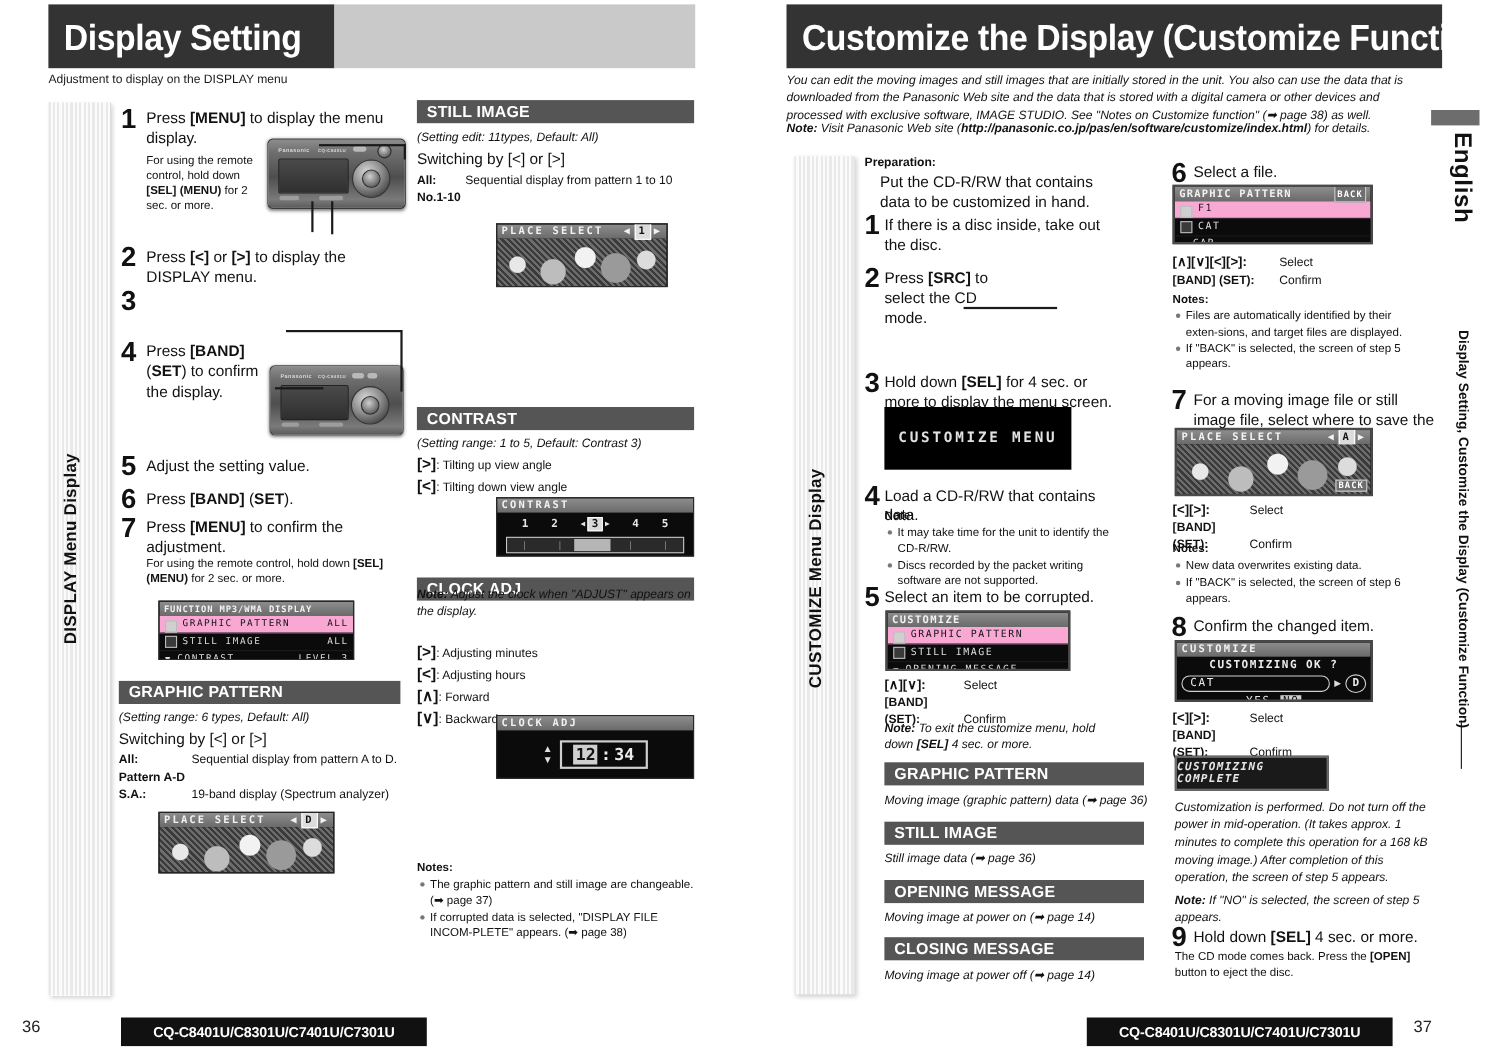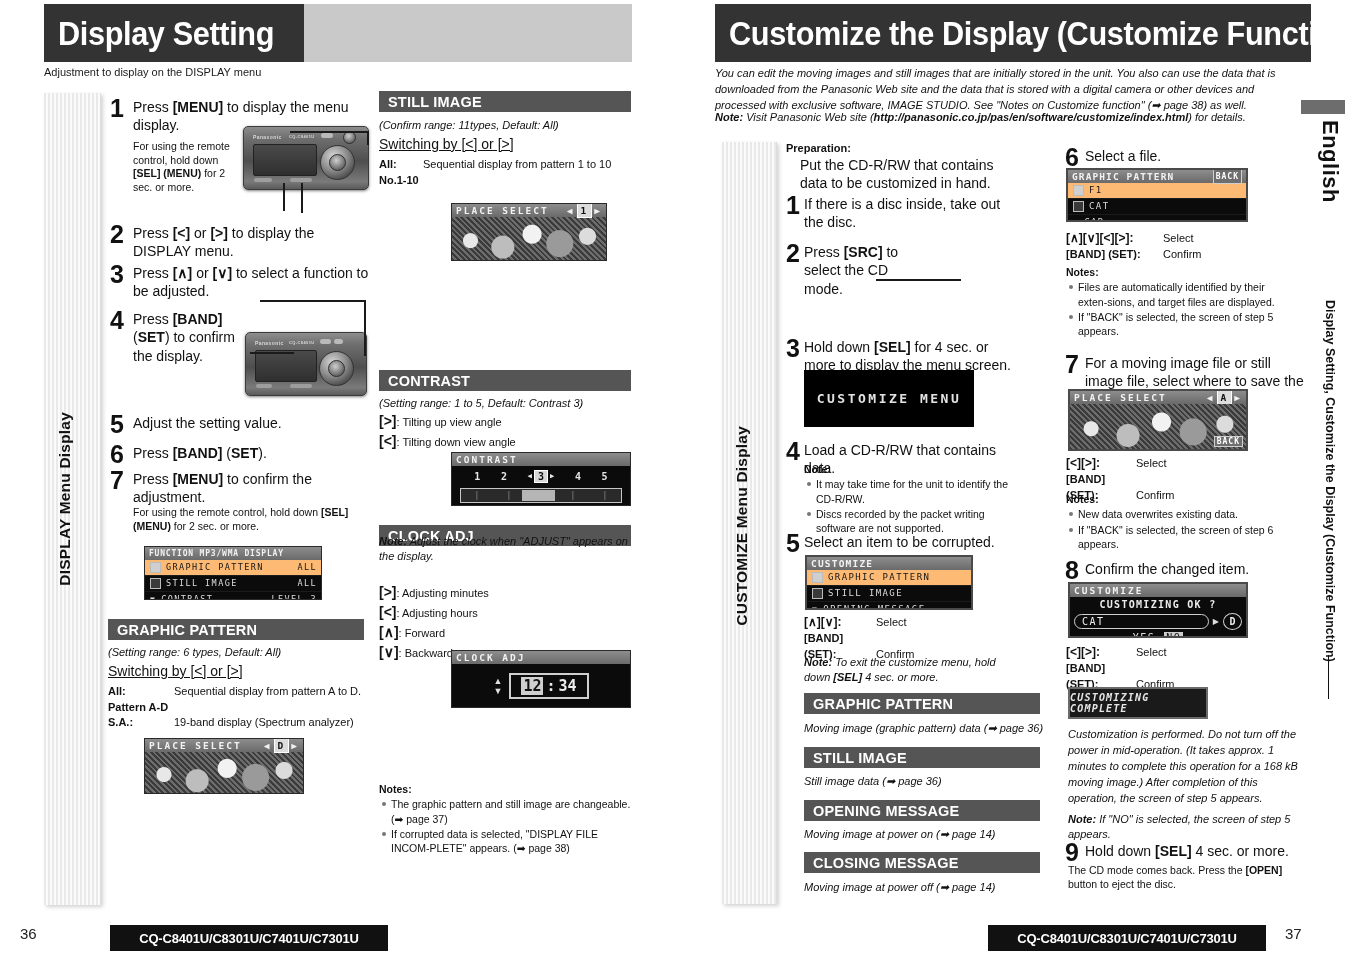--- a/index.html
+++ b/index.html
@@ -48,21 +48,21 @@
 
   
   .secbar{
     position:absolute;background:#555555;color:#fff;height:21px;
     display:flex;align-items:center;padding-left:9px;box-sizing:border-box;
   }
   .secbar span{font-size:14.5px;font-weight:bold;letter-spacing:.2px;}
 
   .body-txt{position:absolute;font-size:11px;line-height:1.34;color:#111;font-style:italic;}
   .body-txt b{font-weight:bold;}
-  .sw-txt{position:absolute;font-size:14px;color:#111;text-decoration:underline;}
+  .sw-txt{position:absolute;font-size:14px;color:#111;}
 
   .kv{position:absolute;font-size:11px;line-height:1.42;}
   .kv b{font-weight:bold;}
   .kv .k{display:inline-block;}
 
   .notes{position:absolute;font-size:10.5px;line-height:1.36;color:#111;}
   .notes .hdr{font-weight:bold;}
   .notes ul{margin:1px 0 0 0;padding-left:12px;list-style:none;}
   .notes li{position:relative;margin-bottom:1px;}
   .notes li:before{
@@ -80,21 +80,21 @@
     color:#f2f2f2;font-size:9.5px;font-weight:bold;letter-spacing:2px;
     height:13px;line-height:13px;padding:0 4px;display:flex;
     justify-content:space-between;align-items:center;
     font-family:"DejaVu Sans Mono",monospace;
   }
   .lcd-row{
     font-family:"DejaVu Sans Mono",monospace;font-size:9.5px;letter-spacing:1.4px;
     color:#dcdcdc;height:15px;line-height:15px;display:flex;align-items:center;
     border-bottom:1px solid #1b1b1b;padding-left:2px;
   }
-  .lcd-row.sel{background:#fdba74;color:#141414;}
+  .lcd-row.sel{background:#f9a8d4;color:#141414;align-items:flex-end;}
   .lcd-row .box{
     display:inline-block;width:9px;height:9px;border:1px solid #bbb;
     margin:0 5px 0 3px;background:#3a3a3a;
   }
   .lcd-row .box.f{background:#cfcfcf;}
   .lcd-row .tri{margin:0 5px 0 3px;font-size:8px;}
 
   .pic{
     background-image:
       radial-gradient(circle at 12% 55%,#e8e8e8 0 7px,transparent 8px),
@@ -253,23 +253,20 @@
   <div class="substep" style="left:133px;top:140px;width:105px;">
     For using the remote control, hold down <b>[SEL] (MENU)</b> for 2 sec. or more.
   </div>
 
   <div class="stepnum" style="left:110px;top:222px;">2</div>
   <div class="steptxt" style="left:133px;top:224px;width:235px;">
     Press <b>[&lt;]</b> or <b>[&gt;]</b> to display the DISPLAY menu.
   </div>
 
   <div class="stepnum" style="left:110px;top:262px;">3</div>
-  <div class="steptxt" style="left:133px;top:264px;width:238px;">
-    Press <b>[∧]</b> or <b>[∨]</b> to select a function to be adjusted.
-  </div>
 
   <div class="stepnum" style="left:110px;top:308px;">4</div>
   <div class="steptxt" style="left:133px;top:310px;width:110px;">
     Press <b>[BAND]</b> (<b>SET</b>) to confirm the display.
   </div>
 
   <div class="stepnum" style="left:110px;top:412px;">5</div>
   <div class="steptxt" style="left:133px;top:414px;width:240px;">Adjust the setting value.</div>
 
   <div class="stepnum" style="left:110px;top:442px;">6</div>
@@ -353,21 +350,21 @@
         <span style="background:#dcdcdc;color:#111;padding:0 3px;border:1px solid #fff;">D</span>
         <span>▶</span>
       </span>
     </div>
     <div class="pic" style="height:41px"></div>
   </div>
 
   <div class="secbar" style="left:379px;top:91px;width:252px;">
     <span>STILL IMAGE</span>
   </div>
-  <div class="body-txt" style="left:379px;top:118px;">(Confirm range: 11types, Default: All)</div>
+  <div class="body-txt" style="left:379px;top:118px;">(Setting edit: 11types, Default: All)</div>
   <div class="sw-txt" style="left:379px;top:136px;">Switching by [&lt;] or [&gt;]</div>
   <div class="kv" style="left:379px;top:157px;width:252px;">
     <div><b class="k" style="width:44px">All:</b><span>Sequential display from pattern 1 to 10</span></div>
     <div><b>No.1-10</b></div>
   </div>
   <div class="lcd" style="left:451px;top:203px;width:156px;height:58px;">
     <div class="lcd-title">
       <span>PLACE SELECT</span>
       <span style="display:flex;gap:2px;align-items:center">
         <span>◀</span>

